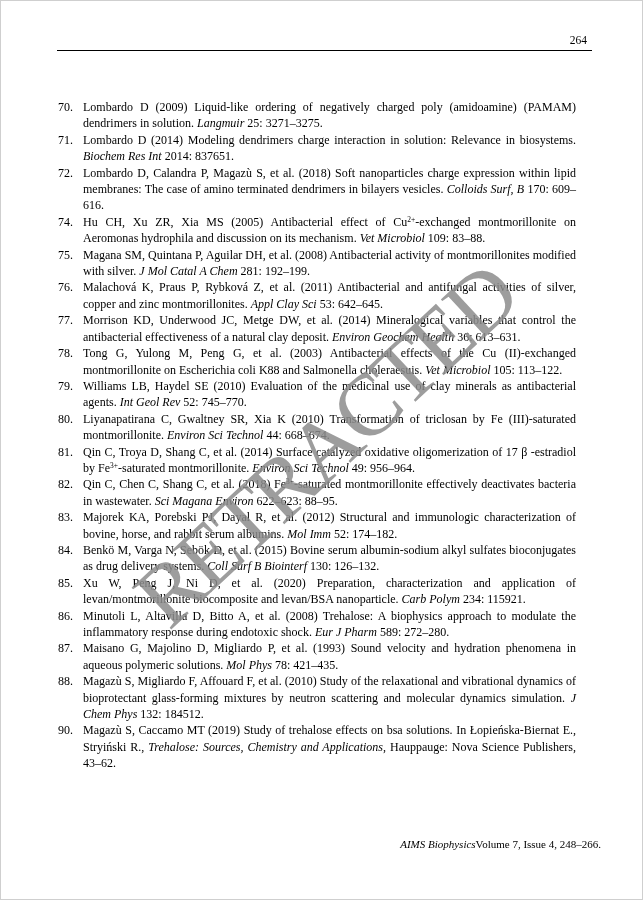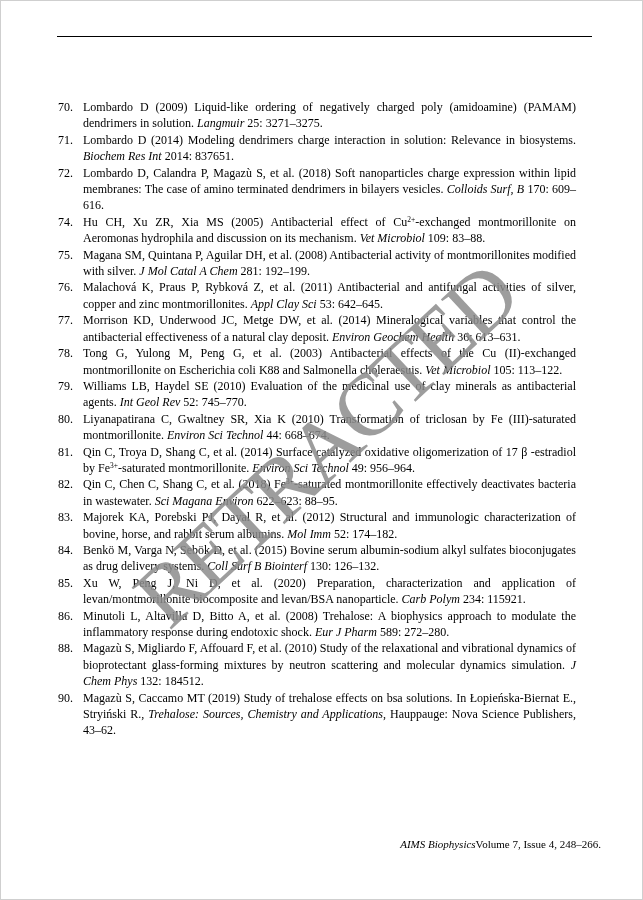--- a/index.html
+++ b/index.html
@@ -30,20 +30,21 @@
     display:flex; justify-content:flex-end; font-size:11px;
   }
   .fj { font-style:italic; }
 </style>
 </head>
 <body>
 
 <div class="page">
 
   <div class="header">
+    <div class="pagenum">264</div>
     <div class="rule"></div>
   </div>
 
   <div class="refs">
   <div class="ref">
     <span class="ref-num">70.</span>
     <span class="ref-text"><span>Lombardo D (2009) Liquid-like ordering of negatively charged poly (amidoamine) (PAMAM) dendrimers in solution. </span><span class="it">Langmuir</span><span> 25: 3271–3275.</span></span>
   </div>
 
   <div class="ref">
@@ -115,20 +116,24 @@
   <div class="ref">
     <span class="ref-num">85.</span>
     <span class="ref-text"><span>Xu W, Peng J, Ni D, et al. (2020) Preparation, characterization and application of levan/montmorillonite biocomposite and levan/BSA nanoparticle. </span><span class="it">Carb Polym</span><span> 234: 115921.</span></span>
   </div>
 
   <div class="ref">
     <span class="ref-num">86.</span>
     <span class="ref-text"><span>Minutoli L, Altavilla D, Bitto A, et al. (2008) Trehalose: A biophysics approach to modulate the inflammatory response during endotoxic shock. </span><span class="it">Eur J Pharm</span><span> 589: 272–280.</span></span>
   </div>
 
+  <div class="ref">
+    <span class="ref-num">87.</span>
+    <span class="ref-text"><span>Maisano G, Majolino D, Migliardo P, et al. (1993) Sound velocity and hydration phenomena in aqueous polymeric solutions. </span><span class="it">Mol Phys</span><span> 78: 421–435.</span></span>
+  </div>
 
   <div class="ref">
     <span class="ref-num">88.</span>
     <span class="ref-text"><span>Magazù S, Migliardo F, Affouard F, et al. (2010) Study of the relaxational and vibrational dynamics of bioprotectant glass-forming mixtures by neutron scattering and molecular dynamics simulation. </span><span class="it">J Chem Phys</span><span> 132: 184512.</span></span>
   </div>
 
 
   <div class="ref">
     <span class="ref-num">90.</span>
     <span class="ref-text"><span>Magazù S, Caccamo MT (2019) Study of trehalose effects on bsa solutions. In Łopieńska-Biernat E., Stryiński R., </span><span class="it">Trehalose: Sources, Chemistry and Applications</span><span>, Hauppauge: Nova Science Publishers, 43–62.</span></span>

